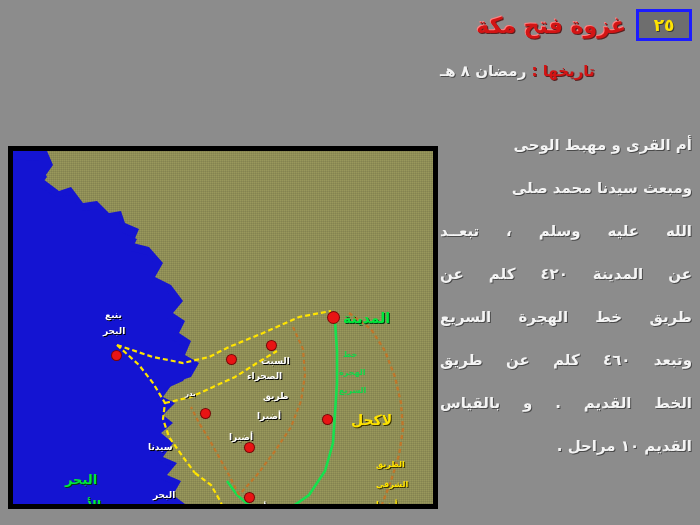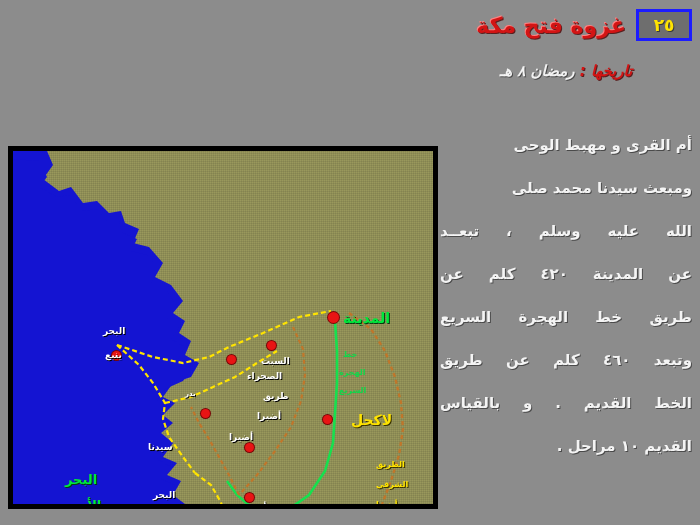--- a/index.html
+++ b/index.html
@@ -30,22 +30,21 @@
     text-shadow:1px 1px 0 #3a3a3a;
   }
   #maintitle{
     color:#d31414;font-size:22px;font-weight:bold;
     text-shadow:1px 1px 0 #5a2020, -1px -1px 0 #ff8080;
     white-space:nowrap;
   }
   .metaline{
     position:absolute;right:8px;left:2px;
     font-size:15px;font-weight:bold;white-space:nowrap;
-    text-align:center;
-    font-style:italic;
+    text-align:left;
   }
   .metalabel{color:#d31414;text-shadow:1px 1px 0 #5a2020;}
   .metaval{color:#f2f2f2;font-weight:bold;text-shadow:1px 1px 0 #4a4a4a;}
   .bodyline{
     position:absolute;right:8px;left:2px;
     color:#f4f4f4;font-size:15px;font-weight:bold;
     white-space:nowrap;text-align:right;
     text-shadow:1px 1px 0 #4a4a4a;
   }
   .bodyline.just{text-align:justify;text-align-last:justify;}
@@ -149,21 +148,21 @@
       <div class="city-dot sm" style="left:232px;top:292px;"></div>
       <div class="city-dot sm" style="left:232px;top:342px;"></div>
 
       <div class="city-dot sm" style="left:310px;top:264px;"></div>
 
       <div class="lbl lbl-green" style="left:52px;top:322px;font-size:13px;">البحر</div>
       <div class="lbl lbl-green" style="left:48px;top:348px;font-size:13px;">الأحمر</div>
 
       <div class="lbl lbl-green" style="left:330px;top:160px;font-size:14px;">المدينة</div>
 
-      <div class="lbl lbl-white" style="left:92px;top:160px;margin-top:40px;">ينبع</div>
+      <div class="lbl lbl-white" style="left:92px;top:160px;">ينبع</div>
       <div class="lbl lbl-white" style="left:90px;top:176px;">البحر</div>
       <div class="lbl lbl-white" style="left:135px;top:292px;">سيدنا</div>
       <div class="lbl lbl-white" style="left:140px;top:340px;">البحر</div>
       <div class="lbl lbl-white" style="left:248px;top:206px;">السبت</div>
       <div class="lbl lbl-white" style="left:234px;top:221px;">الصحراء</div>
       <div class="lbl lbl-white" style="left:172px;top:240px;font-size:7px;">بدر</div>
       <div class="lbl lbl-white" style="left:250px;top:241px;">طريق</div>
       <div class="lbl lbl-white" style="left:244px;top:261px;">أضبرا</div>
       <div class="lbl lbl-white" style="left:216px;top:282px;">أضيرا</div>
       <div class="lbl lbl-white" style="left:222px;top:352px;">أبجحفة</div>

